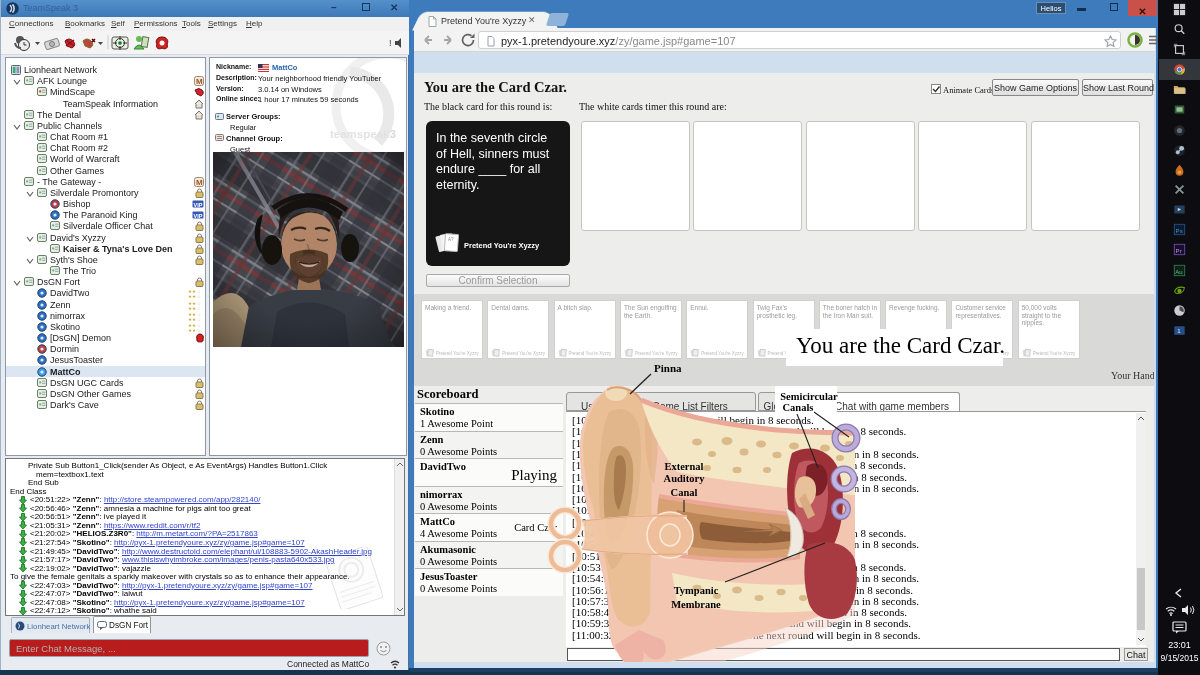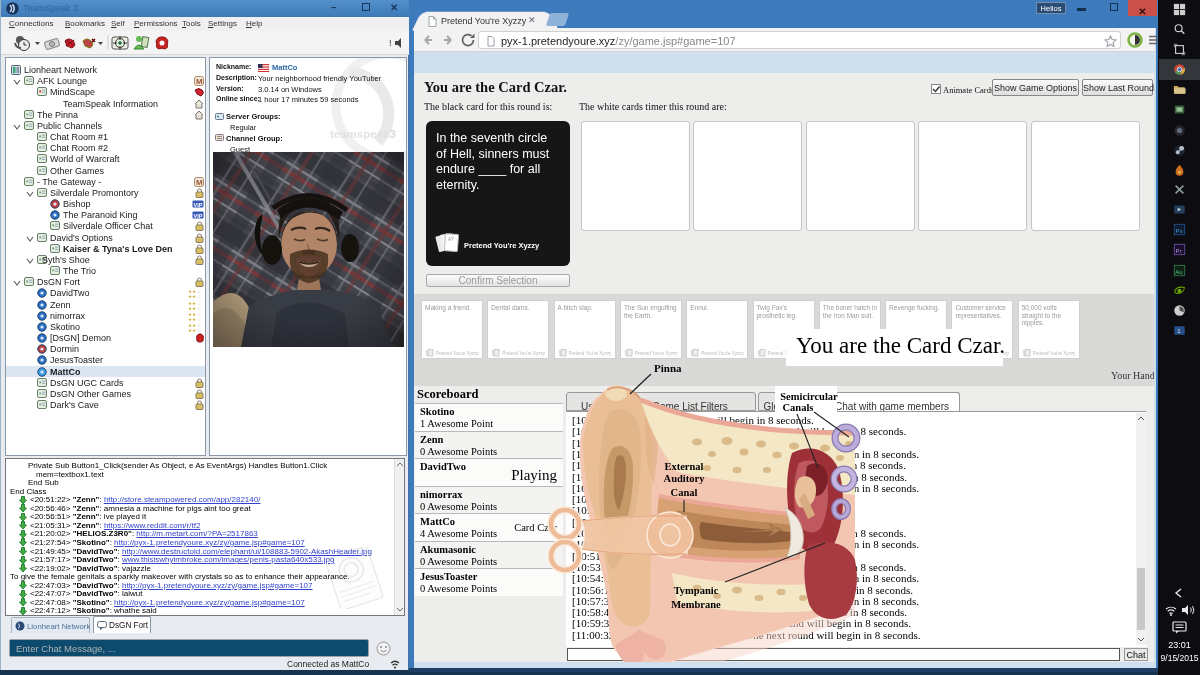--- a/index.html
+++ b/index.html
@@ -116,21 +116,21 @@
             <path d="M1 5 L5 1 L9 5 M2 4.6 v4.4 h6 v-4.4" stroke="#777" fill="#e8e0d0"></path>
           </svg>
         </div>
 <div class="abs" style="left:0;top:51.7px;width:199px;height:11px">
           <svg class="abs" style="left:18px;top:0px" width="10" height="10">
             <rect x="0.5" y="0.5" width="9" height="8" rx="1.5" fill="#e7efe0" stroke="#667f66"></rect>
             <circle cx="3.2" cy="4.4" r="1.1" fill="#7a8"></circle>
             <rect x="5" y="2.6" width="3.4" height="1.1" fill="#9ab"></rect>
             <rect x="5" y="4.8" width="3.4" height="1.1" fill="#9ab"></rect>
           </svg>
-          <span class="abs" style="left:31px;top:0px;font-size:9px;font-weight:normal;color:#1a1a1a;white-space:nowrap">The Pinna</span>
+          <span class="abs" style="left:31px;top:0px;font-size:9px;font-weight:normal;color:#1a1a1a;white-space:nowrap">The Dental</span>
           <svg class="abs" style="left:188px;top:0" width="10" height="10">
             <path d="M1 5 L5 1 L9 5 M2 4.6 v4.4 h6 v-4.4" stroke="#777" fill="#e8e0d0"></path>
           </svg>
         </div>
 <div class="abs" style="left:0;top:62.9px;width:199px;height:11px">
           <svg class="abs" style="left:7px;top:2px" width="8" height="8">
             <path d="M1 2 l3 4 3-4" stroke="#666" fill="none" stroke-width="1.2"></path>
           </svg>
           <svg class="abs" style="left:18px;top:0px" width="10" height="10">
             <rect x="0.5" y="0.5" width="9" height="8" rx="1.5" fill="#e7efe0" stroke="#667f66"></rect>
@@ -243,21 +243,21 @@
 <div class="abs" style="left:0;top:174.5px;width:199px;height:11px">
           <svg class="abs" style="left:20px;top:2px" width="8" height="8">
             <path d="M1 2 l3 4 3-4" stroke="#666" fill="none" stroke-width="1.2"></path>
           </svg>
           <svg class="abs" style="left:31px;top:0px" width="10" height="10">
             <rect x="0.5" y="0.5" width="9" height="8" rx="1.5" fill="#e7efe0" stroke="#667f66"></rect>
             <circle cx="3.2" cy="4.4" r="1.1" fill="#7a8"></circle>
             <rect x="5" y="2.6" width="3.4" height="1.1" fill="#9ab"></rect>
             <rect x="5" y="4.8" width="3.4" height="1.1" fill="#9ab"></rect>
           </svg>
-          <span class="abs" style="left:44px;top:0px;font-size:9px;font-weight:normal;color:#1a1a1a;white-space:nowrap">David's Options</span>
+          <span class="abs" style="left:44px;top:0px;font-size:9px;font-weight:normal;color:#1a1a1a;white-space:nowrap">David's Xyzzy</span>
           <svg class="abs" style="left:189px;top:0" width="9" height="10">
             <rect x="1" y="4" width="7" height="5.5" rx="1" fill="#d8c060" stroke="#876"></rect>
             <path d="M2.5 4 v-1 a2 2 0 0 1 4 0 v1" fill="none" stroke="#876"></path>
           </svg>
         </div>
 <div class="abs" style="left:0;top:185.7px;width:199px;height:11px">
           <svg class="abs" style="left:44px;top:0px" width="10" height="10">
             <rect x="0.5" y="0.5" width="9" height="8" rx="1.5" fill="#e7efe0" stroke="#667f66"></rect>
             <circle cx="3.2" cy="4.4" r="1.1" fill="#7a8"></circle>
             <rect x="5" y="2.6" width="3.4" height="1.1" fill="#9ab"></rect>
@@ -272,21 +272,21 @@
 <div class="abs" style="left:0;top:196.9px;width:199px;height:11px">
           <svg class="abs" style="left:20px;top:2px" width="8" height="8">
             <path d="M1 2 l3 4 3-4" stroke="#666" fill="none" stroke-width="1.2"></path>
           </svg>
           <svg class="abs" style="left:31px;top:0px" width="10" height="10">
             <rect x="0.5" y="0.5" width="9" height="8" rx="1.5" fill="#e7efe0" stroke="#667f66"></rect>
             <circle cx="3.2" cy="4.4" r="1.1" fill="#7a8"></circle>
             <rect x="5" y="2.6" width="3.4" height="1.1" fill="#9ab"></rect>
             <rect x="5" y="4.8" width="3.4" height="1.1" fill="#9ab"></rect>
           </svg>
-          <span class="abs" style="left:36px;top:0px;font-size:9px;font-weight:normal;color:#1a1a1a;white-space:nowrap">Syth's Shoe</span>
+          <span class="abs" style="left:44px;top:0px;font-size:9px;font-weight:normal;color:#1a1a1a;white-space:nowrap">Syth's Shoe</span>
           <svg class="abs" style="left:189px;top:0" width="9" height="10">
             <rect x="1" y="4" width="7" height="5.5" rx="1" fill="#d8c060" stroke="#876"></rect>
             <path d="M2.5 4 v-1 a2 2 0 0 1 4 0 v1" fill="none" stroke="#876"></path>
           </svg>
         </div>
 <div class="abs" style="left:0;top:208.1px;width:199px;height:11px">
           <svg class="abs" style="left:44px;top:0px" width="10" height="10">
             <rect x="0.5" y="0.5" width="9" height="8" rx="1.5" fill="#e7efe0" stroke="#667f66"></rect>
             <circle cx="3.2" cy="4.4" r="1.1" fill="#7a8"></circle>
             <rect x="5" y="2.6" width="3.4" height="1.1" fill="#9ab"></rect>
@@ -635,21 +635,21 @@
         </svg>
         <span class="abs" style="left:15px;top:3.5px;font-size:7.8px;color:#4a72a0;white-space:nowrap">Lionheart Network</span>
       </div>
 <div class="abs" style="left:92px;top:616px;width:58px;height:17px;background:#fff;border:1px solid #8a96a4;border-bottom:none;border-radius:2px 2px 0 0">
         <svg class="abs" style="left:3px;top:4px" width="10" height="9">
           <rect x="0.5" y="0.5" width="9" height="6" rx="2" fill="#fff" stroke="#567"></rect>
           <path d="M3 7 l0 2.5 2.5 -2.5" fill="#567"></path>
         </svg>
         <span class="abs" style="left:15px;top:3.5px;font-size:8.2px;color:#111;white-space:nowrap">DsGN Fort</span>
       </div>
-<div class="abs" style="left:8px;top:639px;width:360px;height:18px;background:#0c4a6e;border:1px solid #9aa2ac;border-radius:2px">
+<div class="abs" style="left:8px;top:639px;width:360px;height:18px;background:#b91c1c;border:1px solid #9aa2ac;border-radius:2px">
         <span class="abs" style="left:6px;top:3px;font-size:9.5px;color:#b2b2b2">Enter Chat Message, ...</span>
       </div>
 <svg class="abs" style="left:375px;top:641px" width="15" height="15">
         <circle cx="7.5" cy="7.5" r="6.5" fill="#f2f2f2" stroke="#999"></circle>
         <circle cx="5" cy="6" r="1" fill="#888"></circle>
         <circle cx="10" cy="6" r="1" fill="#888"></circle>
         <path d="M4.5 9.5 q3 2.5 6 0" stroke="#888" fill="none"></path>
       </svg>
 <span class="abs" style="left:286px;top:659px;font-size:8.5px;color:#222">Connected as MattCo</span>
 <svg class="abs" style="left:388px;top:659px" width="12" height="10">

